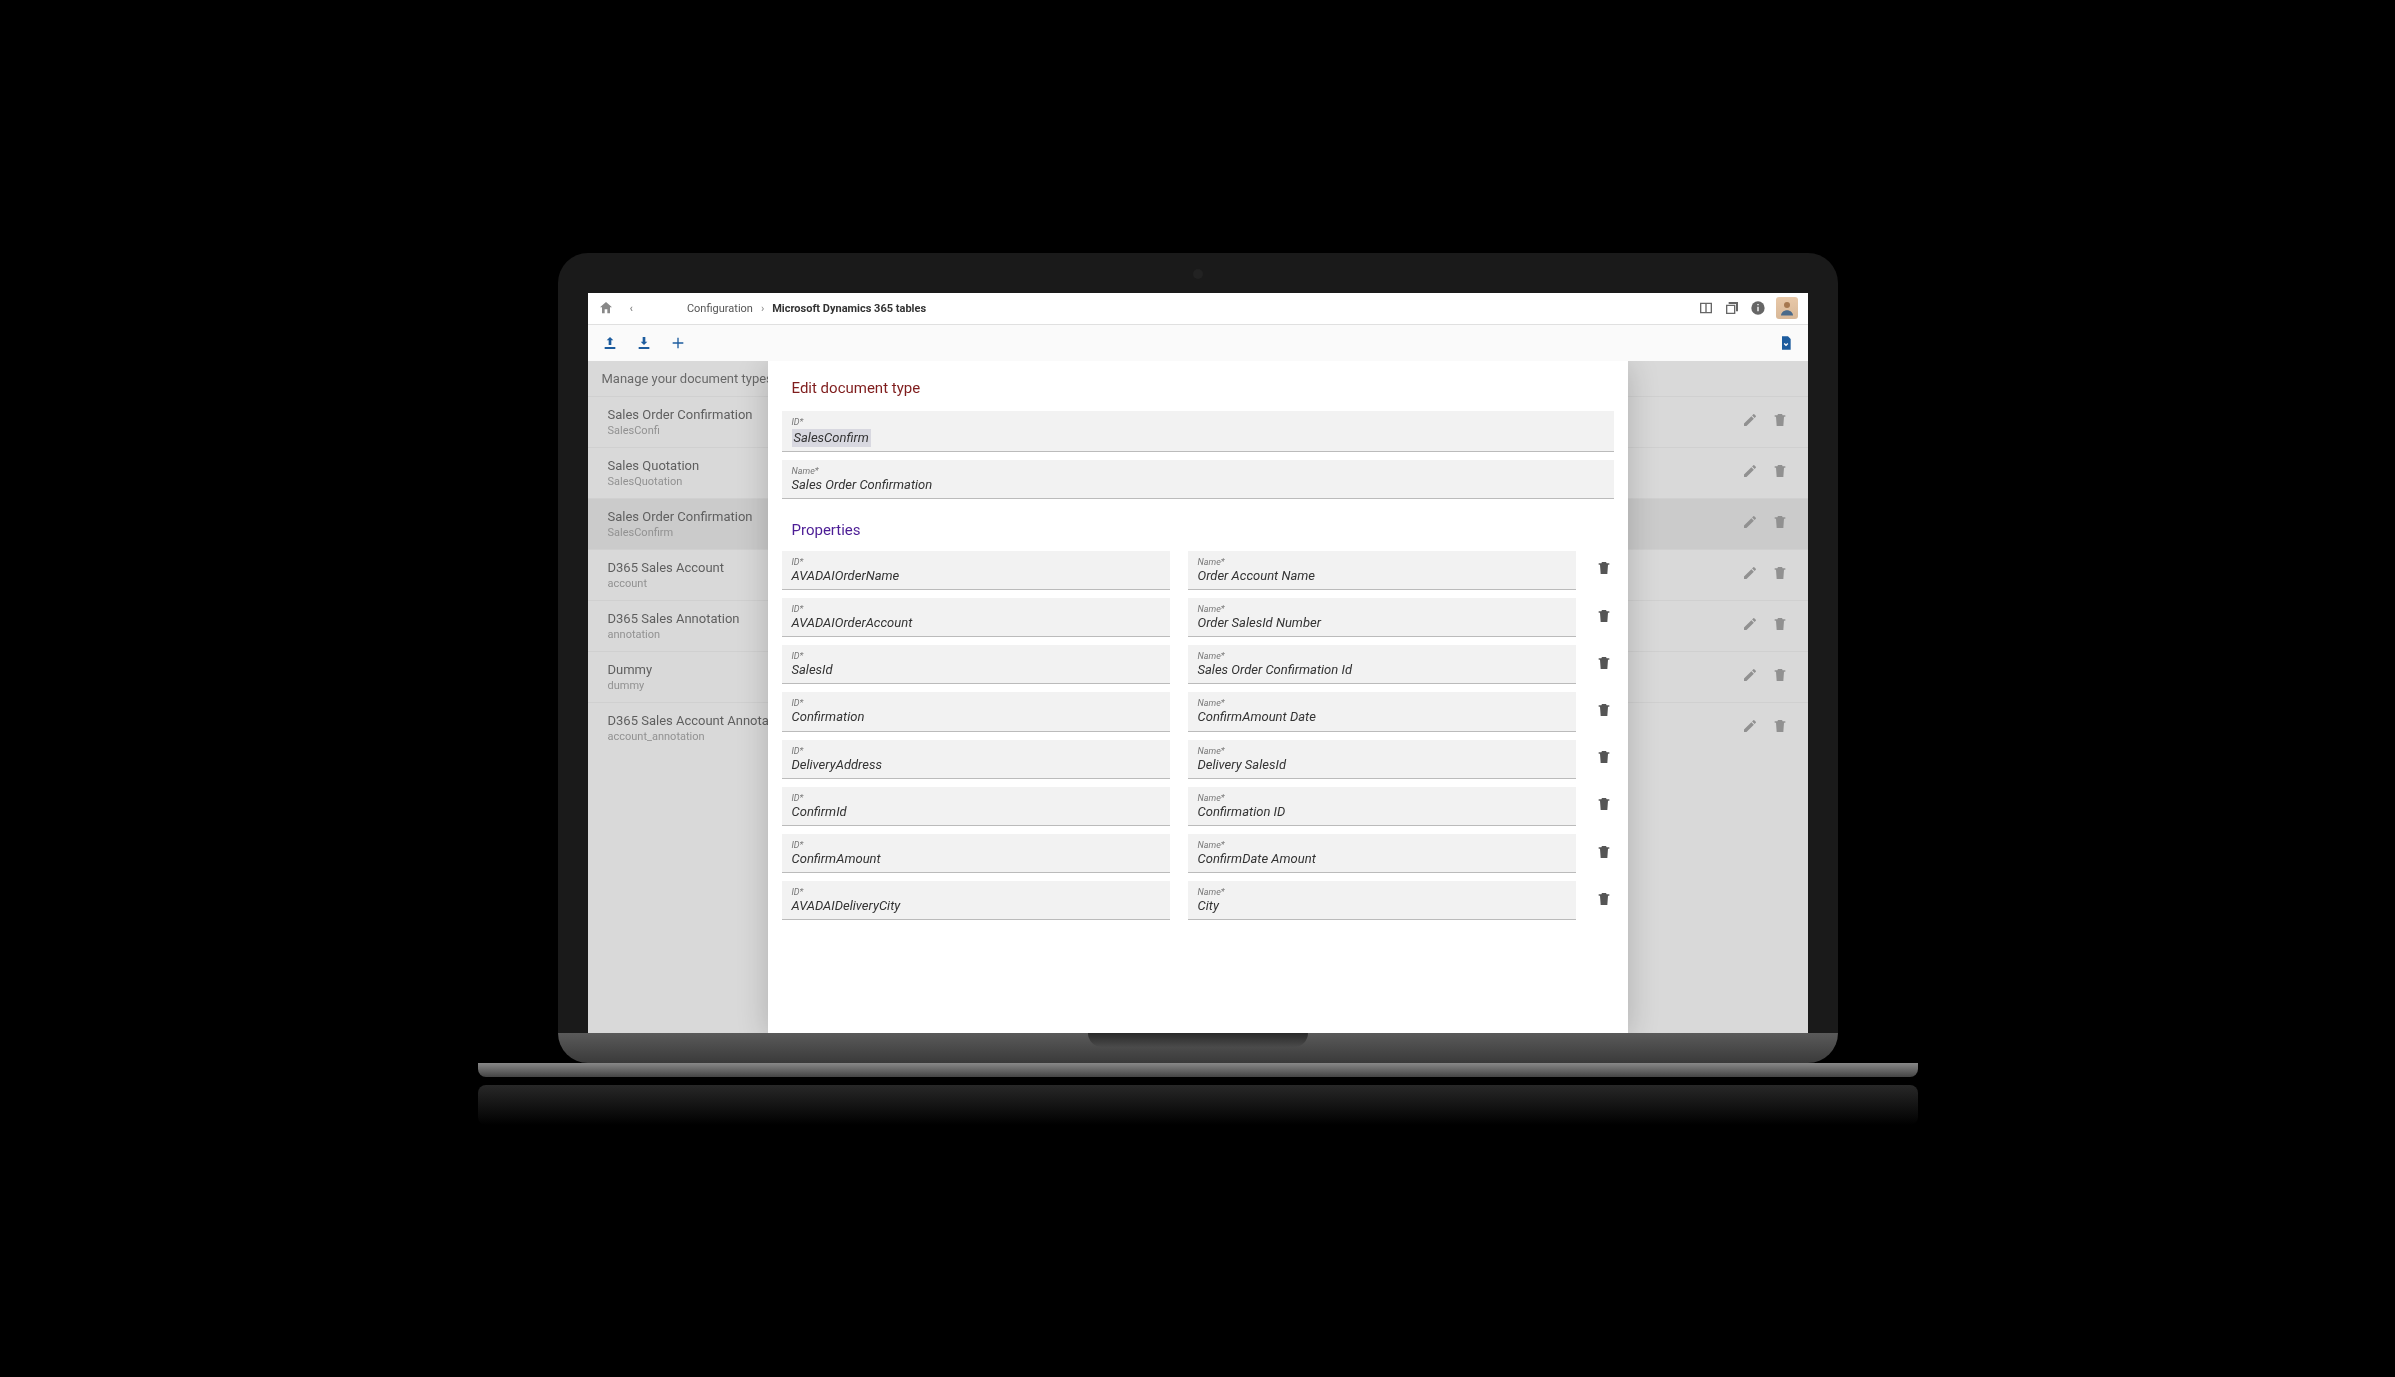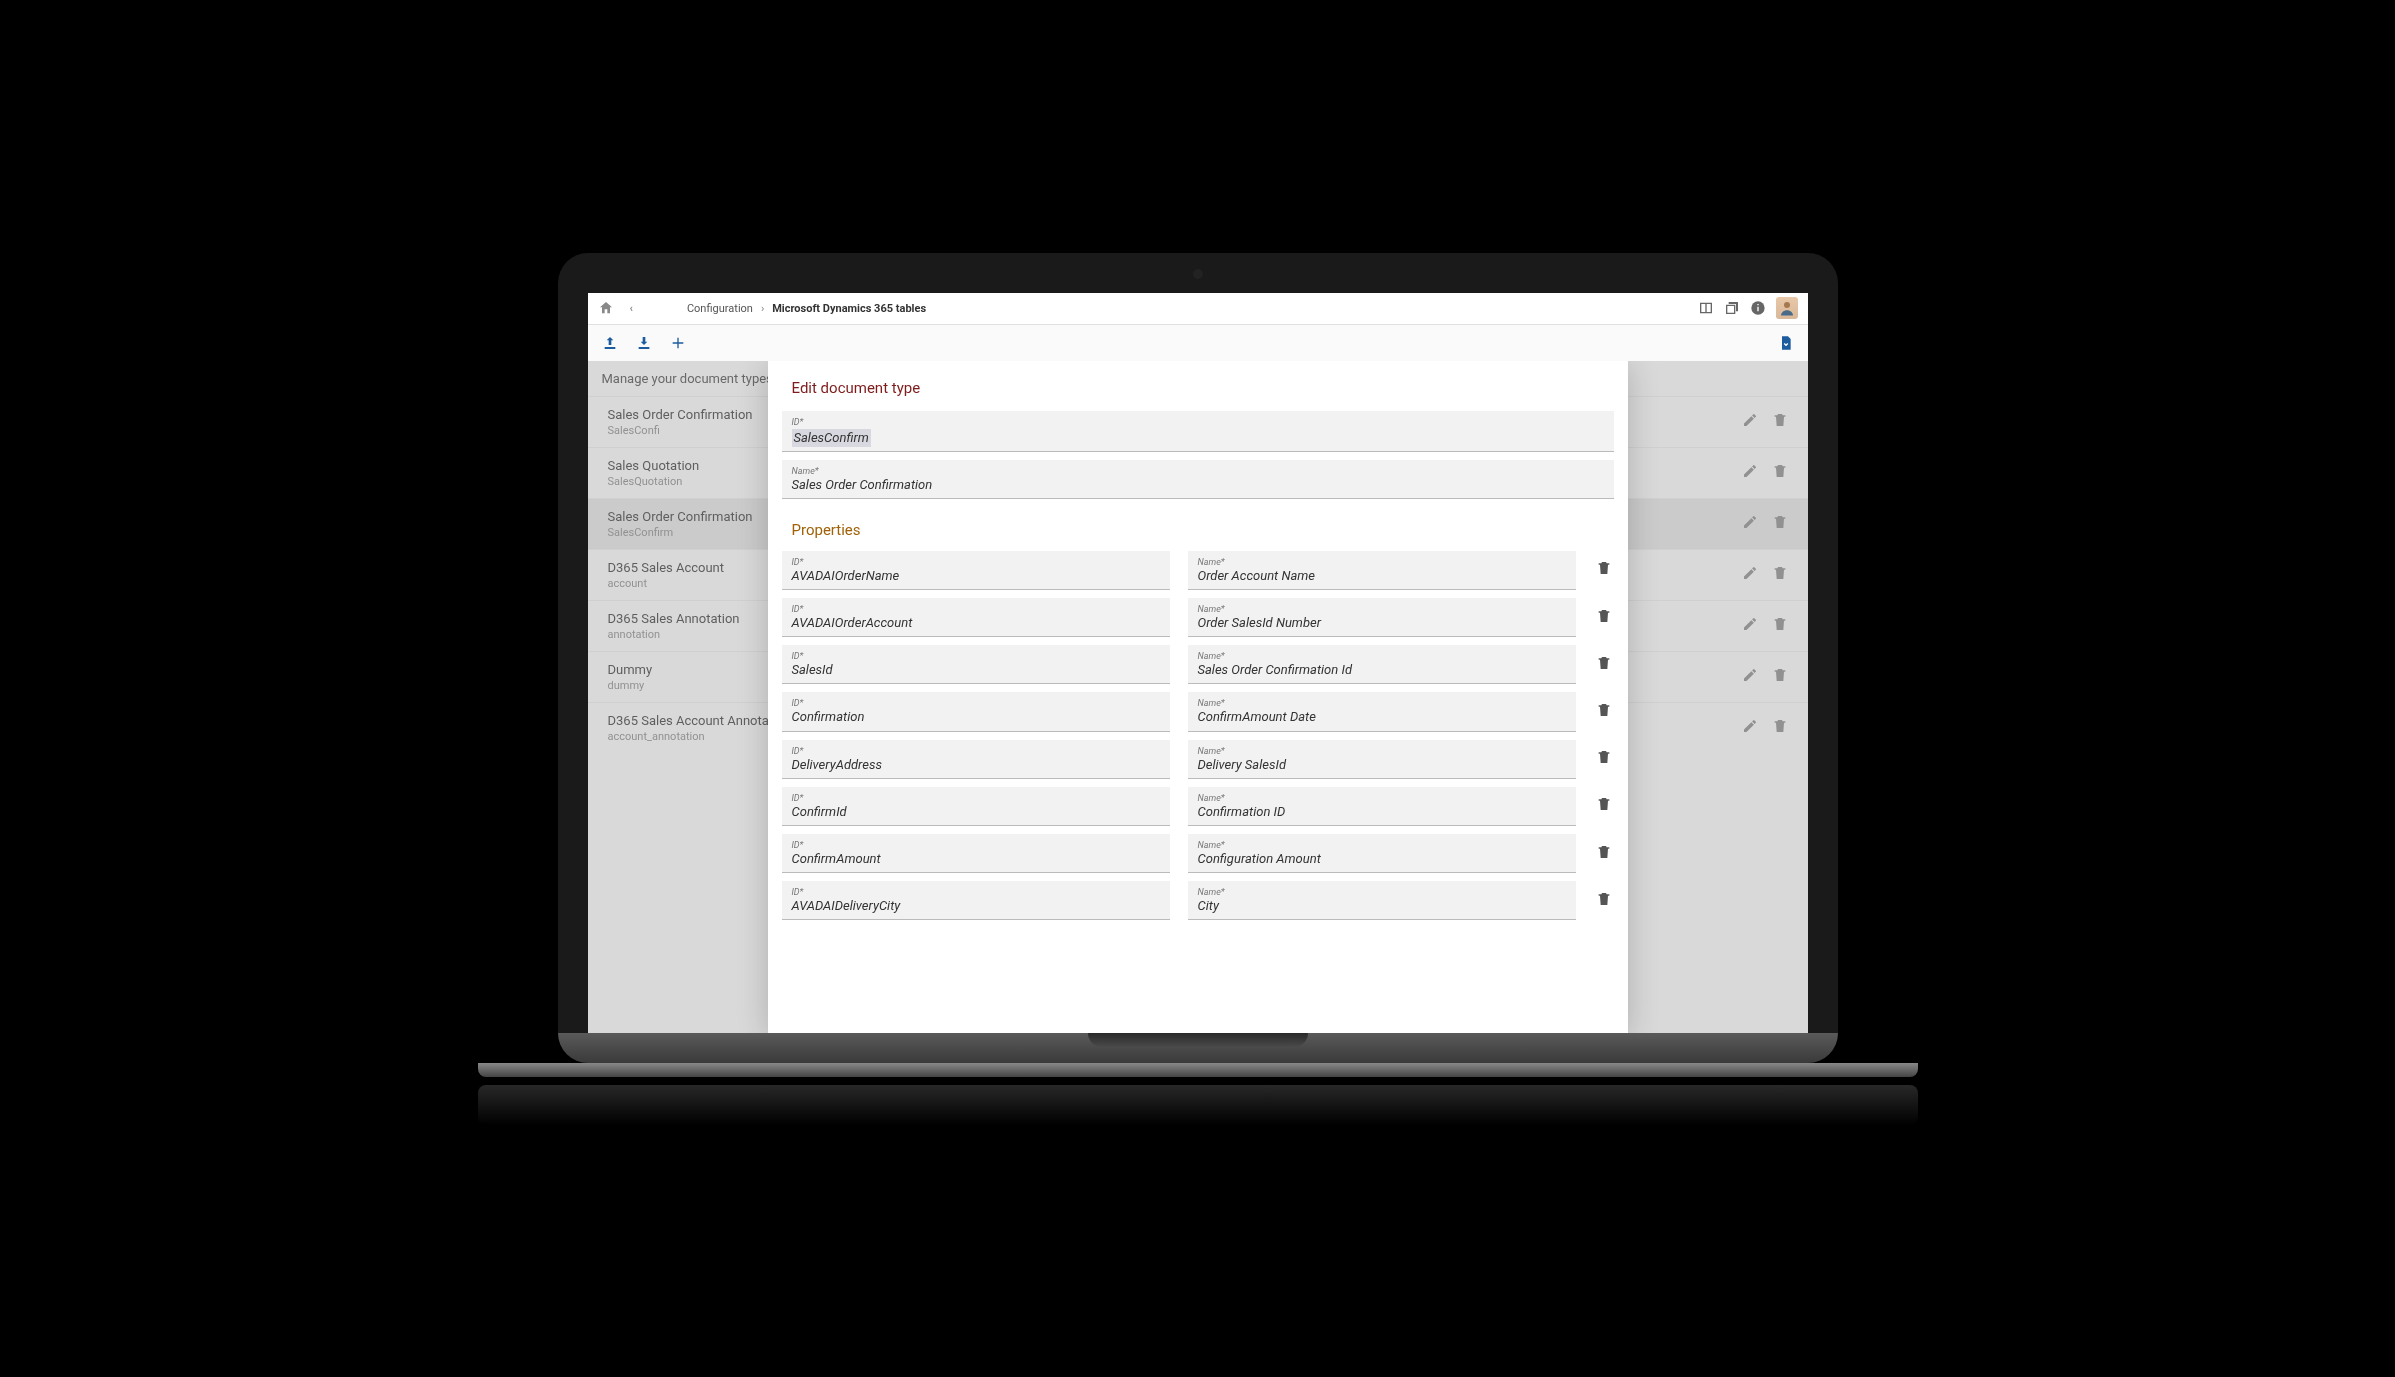--- a/index.html
+++ b/index.html
@@ -146,21 +146,21 @@
   font-style: italic;
 }
 .field-label { font-size: 9px; color: #777; }
 .field-value { font-size: 13px; color: #333; line-height: 1.4; }
 .field-value.hl {
   background: #d8d8e0;
   display: inline-block;
   padding: 0 2px;
 }
 
-.section-title { font-size: 15px; color: #a16207; padding: 14px 10px 12px; }
+.section-title { font-size: 15px; color: #4c1d95; padding: 14px 10px 12px; }
 .prop-row {
   display: flex;
   align-items: center;
   gap: 18px;
   margin-bottom: 8px;
 }
 .prop-row .field { flex: 1; margin-bottom: 0; }
 .prop-del { width: 20px; color: #555; cursor: pointer; text-align: center; }
 
 
@@ -434,21 +434,21 @@
                       <path d="M6 7h12l-1 14H7L6 7zm3-4h6l1 2h4v2H4V5h4l1-2z"></path>
                     </svg></div>
                 </div>
                 <div class="prop-row">
                   <div class="field">
                     <div class="field-label">ID*</div>
                     <div class="field-value">ConfirmAmount</div>
                   </div>
                   <div class="field">
                     <div class="field-label">Name*</div>
-                    <div class="field-value">Configuration Amount</div>
+                    <div class="field-value">ConfirmDate Amount</div>
                   </div>
                   <div class="prop-del"><svg viewBox="0 0 24 24">
                       <path d="M6 7h12l-1 14H7L6 7zm3-4h6l1 2h4v2H4V5h4l1-2z"></path>
                     </svg></div>
                 </div>
                 <div class="prop-row">
                   <div class="field">
                     <div class="field-label">ID*</div>
                     <div class="field-value">AVADAIDeliveryCity</div>
                   </div>

